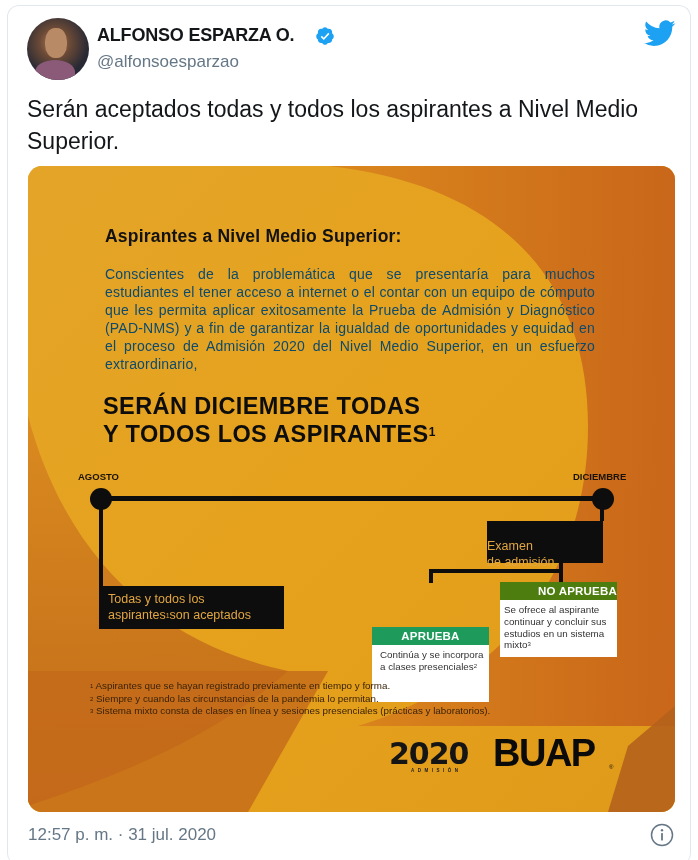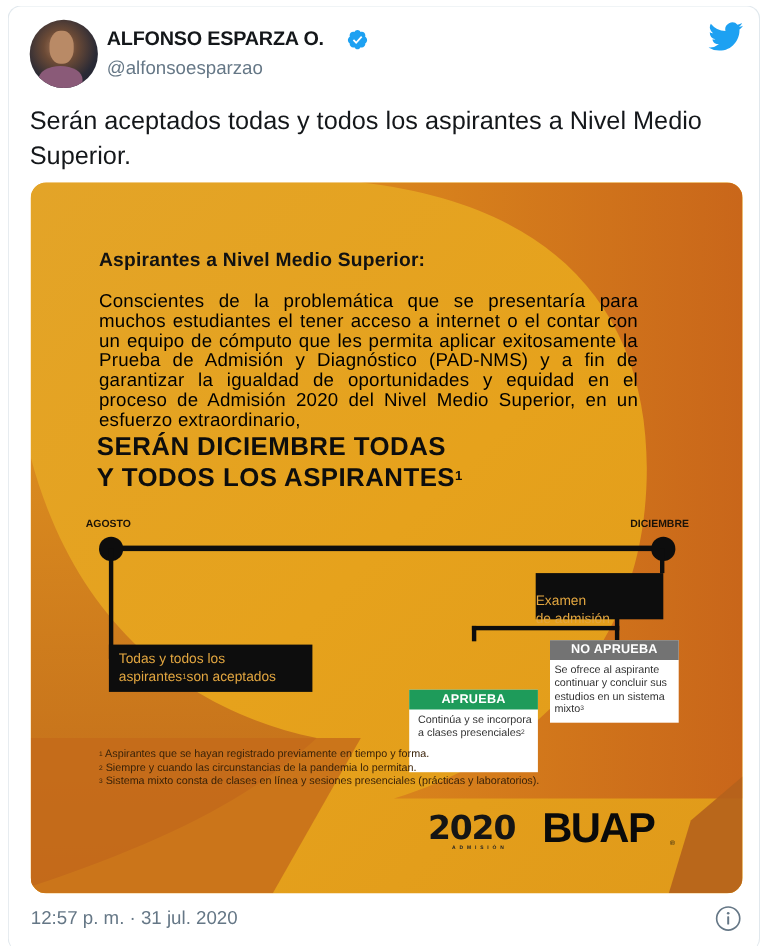--- a/index.html
+++ b/index.html
@@ -35,25 +35,25 @@
     font-size: 23px; line-height: 32px; color: #14171a;
   }
 
   .media {
     position: absolute; left: 28px; top: 166px; width: 647px; height: 646px;
     border-radius: 14px; overflow: hidden;
     background: #e5a01e;
   }
   .bg-layer { position: absolute; inset: 0; }
 
-  .inf { position: absolute; color: #121212; }
+  .inf { position: absolute; color: #121212; margin-left: 15px; }
   .inf-title { left: 62px; top: 60px; font-weight: 700; font-size: 17.5px; letter-spacing: 0.2px; }
   .inf-para {
-    left: 62px; top: 99px; width: 490px; font-size: 17px; line-height: 18px;
-    text-align: justify; color: #000000; letter-spacing: 0.2px;
+    left: 62px; top: 99px; width: 490px; font-size: 14px; line-height: 18px;
+    text-align: justify; color: #0c4a6e; letter-spacing: 0.2px;
   }
   .inf-headline {
     left: 60px; top: 226px; font-weight: 700; font-size: 23.5px; line-height: 28px;
     letter-spacing: 0.4px; color: #0d0d0d;
   }
   .inf-headline sup { font-size: 12px; vertical-align: top; position: relative; top: -2px; }
 
   .tl-label { position: absolute; font-weight: 700; font-size: 9.5px; color: #1a1208; top: 305px; }
   .tl-agosto { left: 50px; }
   .tl-dic { left: 545px; }
@@ -80,21 +80,21 @@
   .res-box { position: absolute; top: 416px; width: 117px; height: 75px; background: #ffffff; }
   .res-box .hdr {
     height: 18px; color: #fff; font-weight: 700; font-size: 11.5px; text-align: center; line-height: 18px;
     letter-spacing: 0.2px;
   }
   .res-box .body { font-size: 9.8px; line-height: 11.8px; color: #333; padding: 4px 4px 0 8px; }
   .res-box sup { font-size: 6px; vertical-align: top; }
   .res-approve { left: 344px; margin-top: 45px; }
   .res-approve .hdr { background: #1e9b5a; }
   .res-fail { left: 472px; }
-  .res-fail .hdr { background: #737373; }
+  .res-fail .hdr { background: #4d7c0f; text-align: right; }
   .res-fail .body { padding-left: 4px; }
 
   .footnotes {
     position: absolute; left: 62px; top: 514px; font-size: 9.8px; line-height: 12.5px; color: #3a2208;
   }
   .footnotes sup { font-size: 6px; vertical-align: top; }
 
   .logo-2020 {
     position: absolute; left: 361px; top: 570px; font-weight: 700; font-size: 30px; color: #151515;
     letter-spacing: -1px; font-family: "DejaVu Sans", sans-serif;

